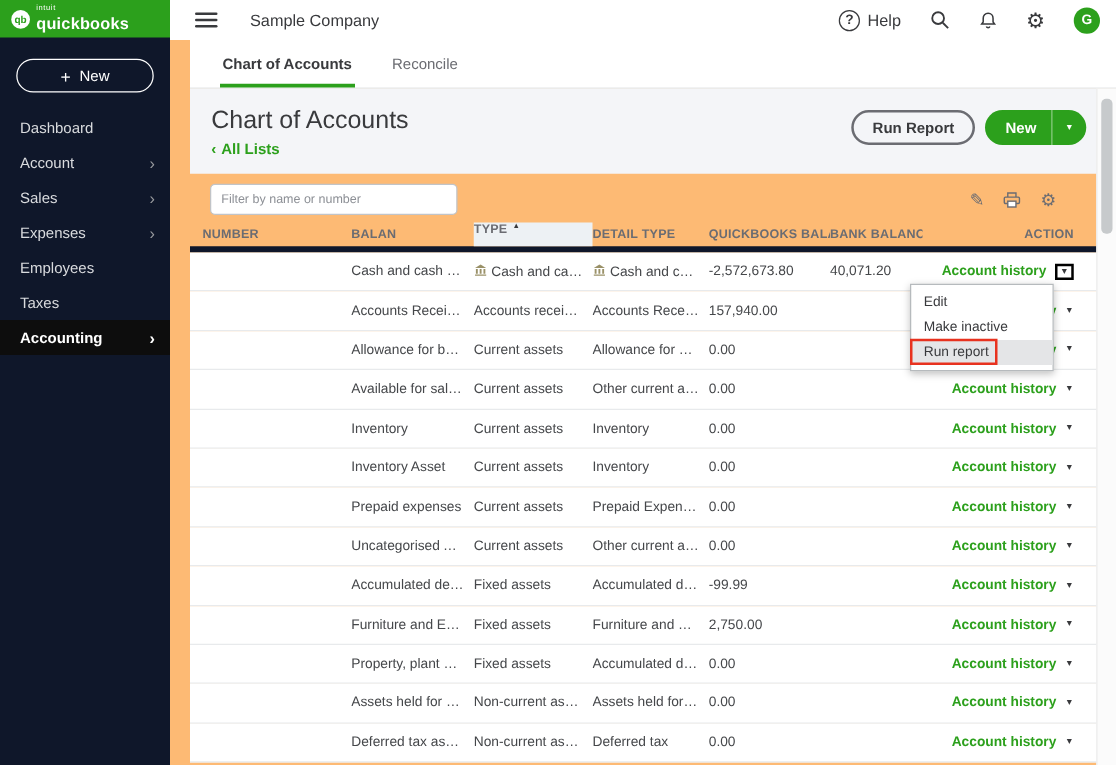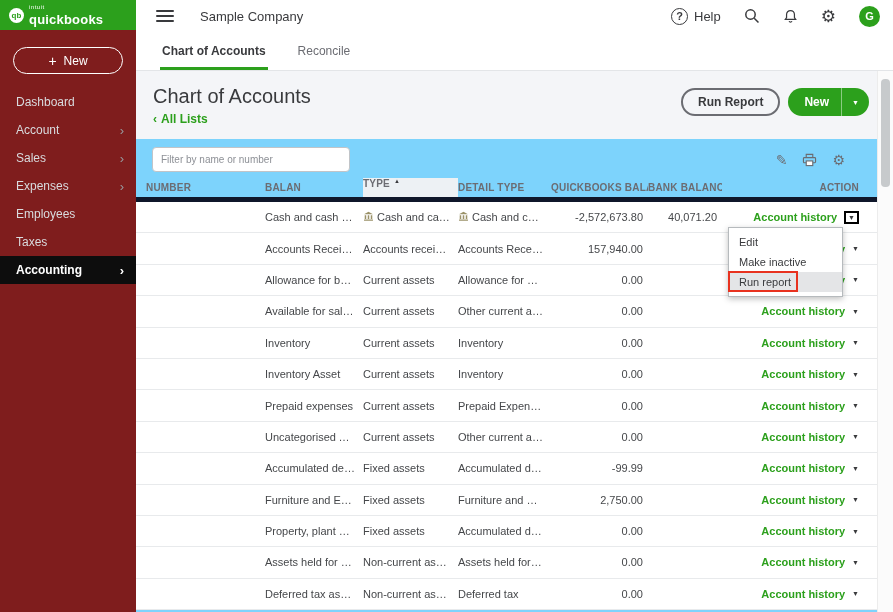--- a/index.html
+++ b/index.html
@@ -3,21 +3,21 @@
 <meta charset="utf-8">
 <style>
   * { box-sizing: border-box; margin: 0; padding: 0; }
   html,body { width: 893px; height: 612px; }
   body {
     position: relative; overflow: hidden; background: #fff;
     font-family: "Liberation Sans", sans-serif; color: #393a3d;
   }
 
   
-  .sidebar { position: absolute; left:0; top:0; width:136px; height:612px; background:#7f1d1d; z-index:5; }
+  .sidebar { position: absolute; left:0; top:0; width:136px; height:612px; background:#0f172a; z-index:5; }
   .logo-band { height:30px; background:#2ca01c; display:flex; align-items:center; padding-left:9px; gap:5px; }
   .logo-badge { width:15px; height:15px; border-radius:50%; background:#fff; color:#2ca01c; font-size:8px; font-weight:bold; display:flex; align-items:center; justify-content:center; flex:0 0 auto; }
   .logo-text { color:#fff; line-height:1; }
   .logo-intuit { font-size:6px; display:block; margin-bottom:1px; letter-spacing:.5px; }
   .logo-brand { font-size:13px; font-weight:bold; letter-spacing:.2px; }
   .new-btn { margin:17px 13px 14px; height:27px; border:1px solid #ffffff; border-radius:14px; color:#fff; font-size:12px; display:flex; align-items:center; justify-content:center; gap:7px; cursor:pointer; }
   .new-btn .plus { font-size:14px; line-height:1; }
   .nav-item { height:28px; display:flex; align-items:center; padding:0 12px 0 16px; color:#d9dbde; font-size:12px; cursor:pointer; }
   .nav-item .chev { margin-left:auto; color:#97999d; font-size:13px; }
   .nav-item.active { background:#0d0d0d; color:#fff; font-weight:bold; }
@@ -30,21 +30,21 @@
   .company-name { margin-left:26px; font-size:13px; }
   .topbar-right { margin-left:auto; display:flex; align-items:center; gap:23px; }
   .help-group { display:flex; align-items:center; gap:6px; cursor:pointer; }
   .help-circle { width:17px; height:17px; border:1.5px solid #393a3d; border-radius:50%; display:flex; align-items:center; justify-content:center; font-size:11px; font-weight:bold; }
   .help-label { font-size:13px; }
   .icon-btn { cursor:pointer; display:flex; align-items:center; color:#393a3d; }
   .gear-glyph { font-size:17px; line-height:1; }
   .avatar { width:21px; height:21px; border-radius:50%; background:#2ca01c; color:#fff; font-size:11px; font-weight:bold; display:flex; align-items:center; justify-content:center; cursor:pointer; }
 
   
-  .main { position:absolute; left:136px; top:32px; right:0; bottom:0; background:#7dd3fc; }
+  .main { position:absolute; left:136px; top:32px; right:0; bottom:0; background:#fdba74;padding-left:16px; }
   .tabbar { height:39px; background:#fff; display:flex; padding-left:24px; border-bottom:1px solid #e3e5e8; }
   .tab { display:flex; align-items:center; font-size:12px; color:#6b6c72; margin-right:28px; cursor:pointer; border-bottom:3px solid transparent; padding:3px 2px 0; }
   .tab.active { color:#393a3d; font-weight:bold; border-bottom-color:#2ca01c; }
 
   .header-band { height:68px; background:#f4f5f8; padding:12px 24px 0 17px; display:flex; }
   .title-block { display:flex; flex-direction:column; }
   .page-title { font-size:20px; font-weight:400; color:#393a3d; margin-top:2px; }
   .back-link { margin-top:4px; font-size:12px; color:#2ca01c; font-weight:bold; display:flex; align-items:center; gap:4px; cursor:pointer; }
   .header-actions { margin-left:auto; display:flex; gap:8px; align-items:flex-start; margin-top:5px; }
   .btn-outline { height:28px; border:2px solid #6b6c72; border-radius:15px; background:transparent; font-size:12px; font-weight:bold; color:#393a3d; padding:0 15px; display:flex; align-items:center; cursor:pointer; }
@@ -63,21 +63,21 @@
   .table { margin-top:6px; }
   .thead, .tr { display:grid; grid-template-columns:119px 98px 95px 93px 97px 74px 1fr; padding-left:10px; padding-right:34px; align-items:center; }
   .thead { height:24px; font-size:10px; font-weight:bold; color:#6b6c72; letter-spacing:.2px; border-bottom:5px solid #0f172a; }
   .th { padding-right:8px; white-space:nowrap; overflow:hidden; }
   .th.sorted { background:#edf1f4; height:100%; display:flex; align-items:flex-start; }
   .sort-arrow { font-size:6px; margin-left:4px; color:#393a3d; }
   .th.num { text-align:right; padding-right:5px; }
   .th.action-h { text-align:right; padding-right:0; }
   .tr { height:31.4px; border-bottom:1px solid #e8eaec; background:#fff; }
   .td { font-size:11px; color:#45474a; padding-right:8px; white-space:nowrap; overflow:hidden; text-overflow:ellipsis; }
-  .td.num { text-align:right; padding-right:5px; }
+  .td.num { padding-right:5px; }
   .cell-icon { display:inline-block; }
   .cell-icon svg { vertical-align:-1px; margin-right:3px; }
   .col-action { display:flex; justify-content:flex-end; align-items:center; gap:7px; overflow:visible; padding-right:0; }
   .action-link { color:#2ca01c; font-weight:bold; font-size:11px; cursor:pointer; text-decoration:none; }
   .caret { font-size:7px; color:#393a3d; line-height:1; }
   .caret-wrap { display:flex; align-items:center; cursor:pointer; }
   .caret-wrap.caret-box { border:2px solid #000; padding:1px 2px; }
 
   
   .dropdown { position:absolute; left:728px; top:227px; width:115px; background:#fff; border:1px solid #b6babd; box-shadow:0 2px 6px rgba(0,0,0,.25); z-index:30; padding:4px 0; }

